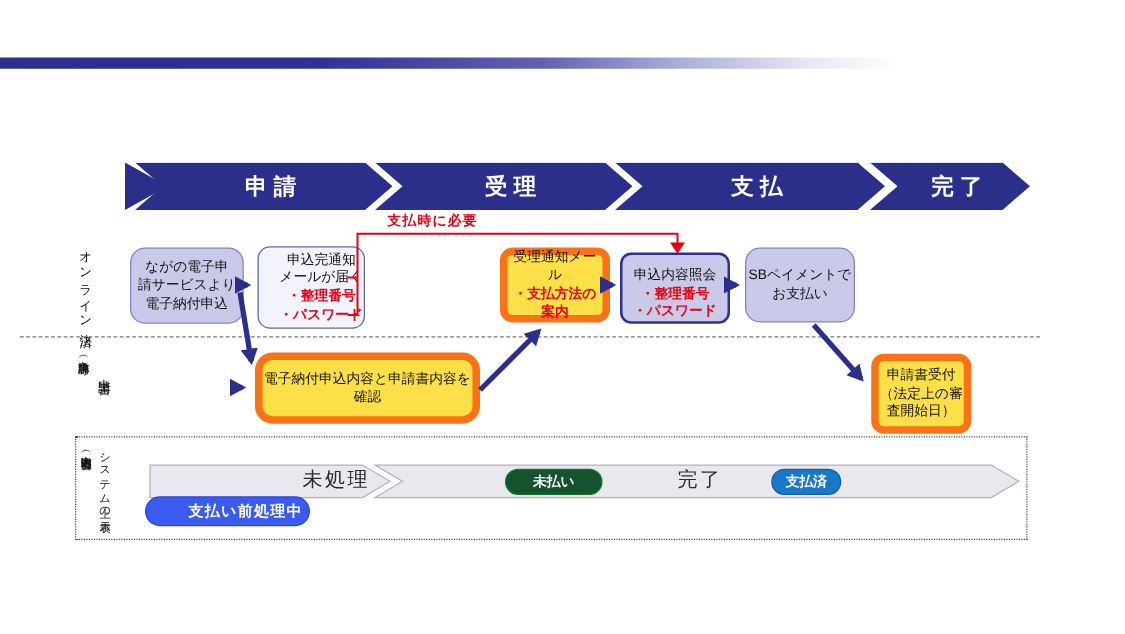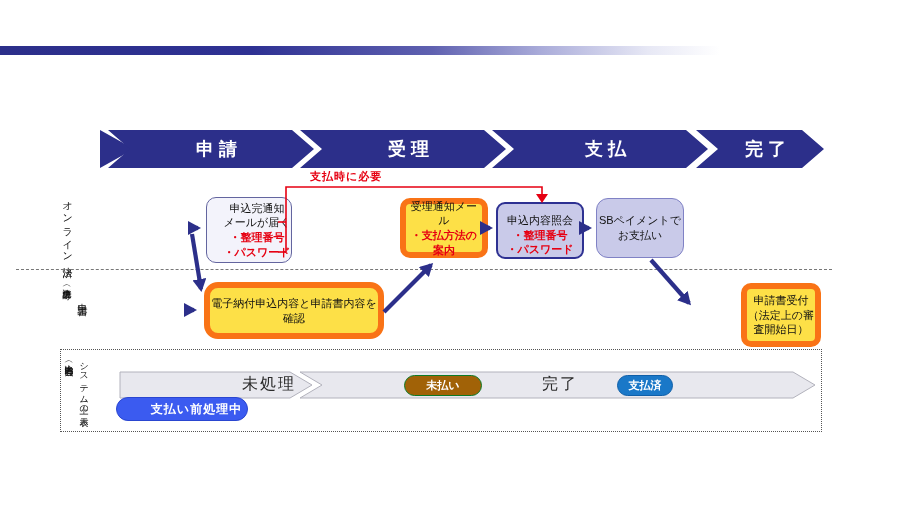--- a/index.html
+++ b/index.html
@@ -43,21 +43,21 @@
   .vlabel.small{font-size:9px;letter-spacing:0.5px;}
   
   .dash-line{position:absolute;left:16px;top:269px;width:816px;border-top:1.2px dashed #777;}
   .dash-box{position:absolute;left:60px;top:349px;width:762px;height:83px;border:1.2px dotted #555;box-sizing:border-box;}
   
   .bar-text{position:absolute;font-size:16px;color:#2a2a2a;text-align:center;letter-spacing:2px;}
   .pill{
     position:absolute;border-radius:12px;color:#fff;font-weight:700;
     display:flex;align-items:center;justify-content:center;box-sizing:border-box;
   }
-  .pill-unpaid{background:#a16207;border:1px solid #0d7a28;font-size:11px;}
+  .pill-unpaid{background:#14532d;border:1px solid #0d7a28;font-size:11px;}
   .pill-paid{background:#1a78c8;border:1px solid #0f5fa8;font-size:11px;}
   .pill-pre{background:#3b5bf0;border:1px solid #2a46d0;font-size:12px;letter-spacing:1px;padding-left:29px;}
   .red-note{position:absolute;left:310px;top:169px;font-size:11px;font-weight:700;color:#e60012;letter-spacing:1px;}
   svg.overlay{position:absolute;left:0;top:0;pointer-events:none;}
 </style>
 </head>
 <body>
 
 <div class="canvas">
 
@@ -74,20 +74,25 @@
     <span>支払</span>
   </div>
   <div class="stage" style="left:696px;width:128px;">
     <span>完了</span>
   </div>
 
   <div class="red-note">支払時に必要</div>
 
   <div class="vlabel" style="left:60px;top:194px;">オンライン決済</div>
 
+  <div class="box lav" style="left:104px;top:198px;width:91px;height:61px;">
+    <span>ながの電子申
+請サービスより
+電子納付申込</span>
+  </div>
 
   <div class="box white-lav" style="left:206px;top:197px;width:86px;height:66px;border-radius:10px;">
     <span>申込完通知
 メールが届く</span>
     <span class="red-text">・整理番号
 ・パスワード</span>
   </div>
 
   <div class="box pale" style="left:400px;top:198px;width:88px;height:60px;border-radius:10px;">
     <span>受理通知メール</span>
@@ -110,21 +115,21 @@
 
   <div class="vlabel" style="left:75px;top:295px;">申請書</div>
   <div class="vlabel small" style="left:60px;top:281px;">（免許申請等）</div>
 
 
   <div class="box pale" style="left:204px;top:282px;width:180px;height:57px;border-radius:14px;">
     <span>電子納付申込内容と申請書内容を
 確認</span>
   </div>
 
-  <div class="box pale" style="left:697px;top:283px;width:80px;height:64px;border-radius:10px;margin-left:44px;">
+  <div class="box pale" style="left:697px;top:283px;width:80px;height:64px;border-radius:10px;">
     <span>申請書受付
 （法定上の審
 査開始日）</span>
   </div>
 
   <div class="dash-box"></div>
   <div class="vlabel small" style="left:77px;top:356px;">システム上の表示</div>
   <div class="vlabel small" style="left:62px;top:357px;">（申込内容照会）</div>
 
   <svg class="overlay" width="900" height="507" viewBox="0 0 900 507">

